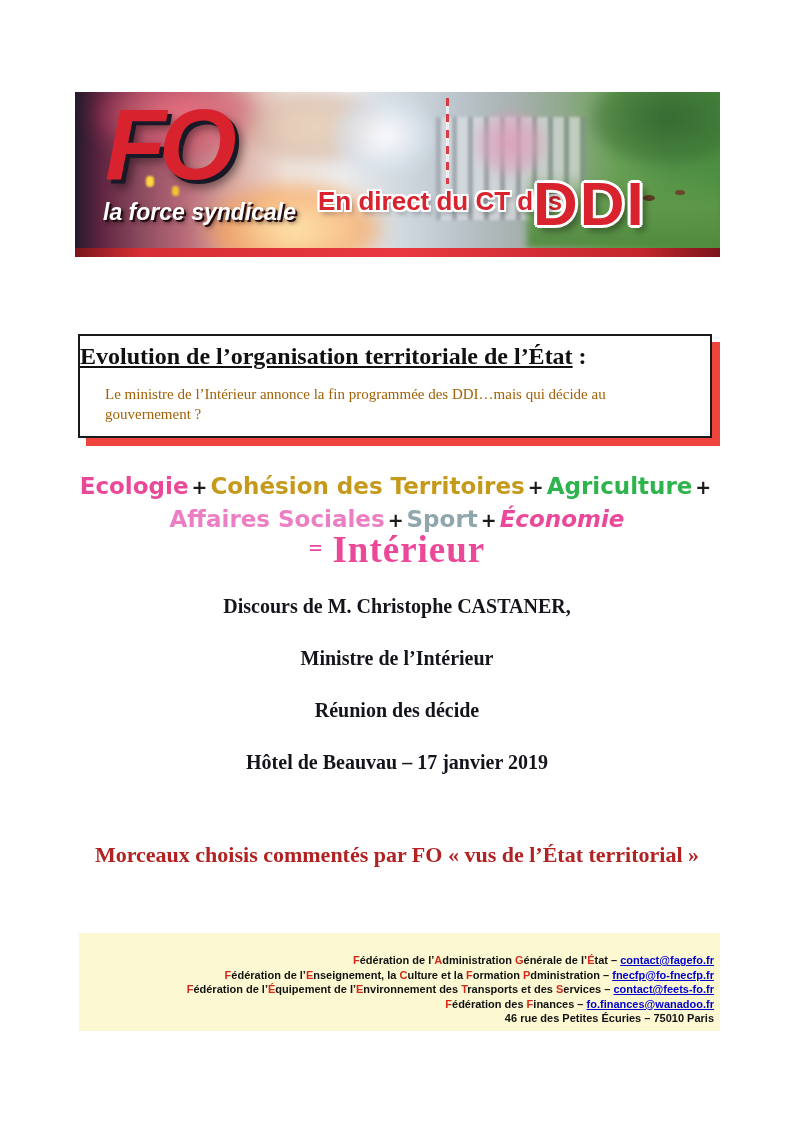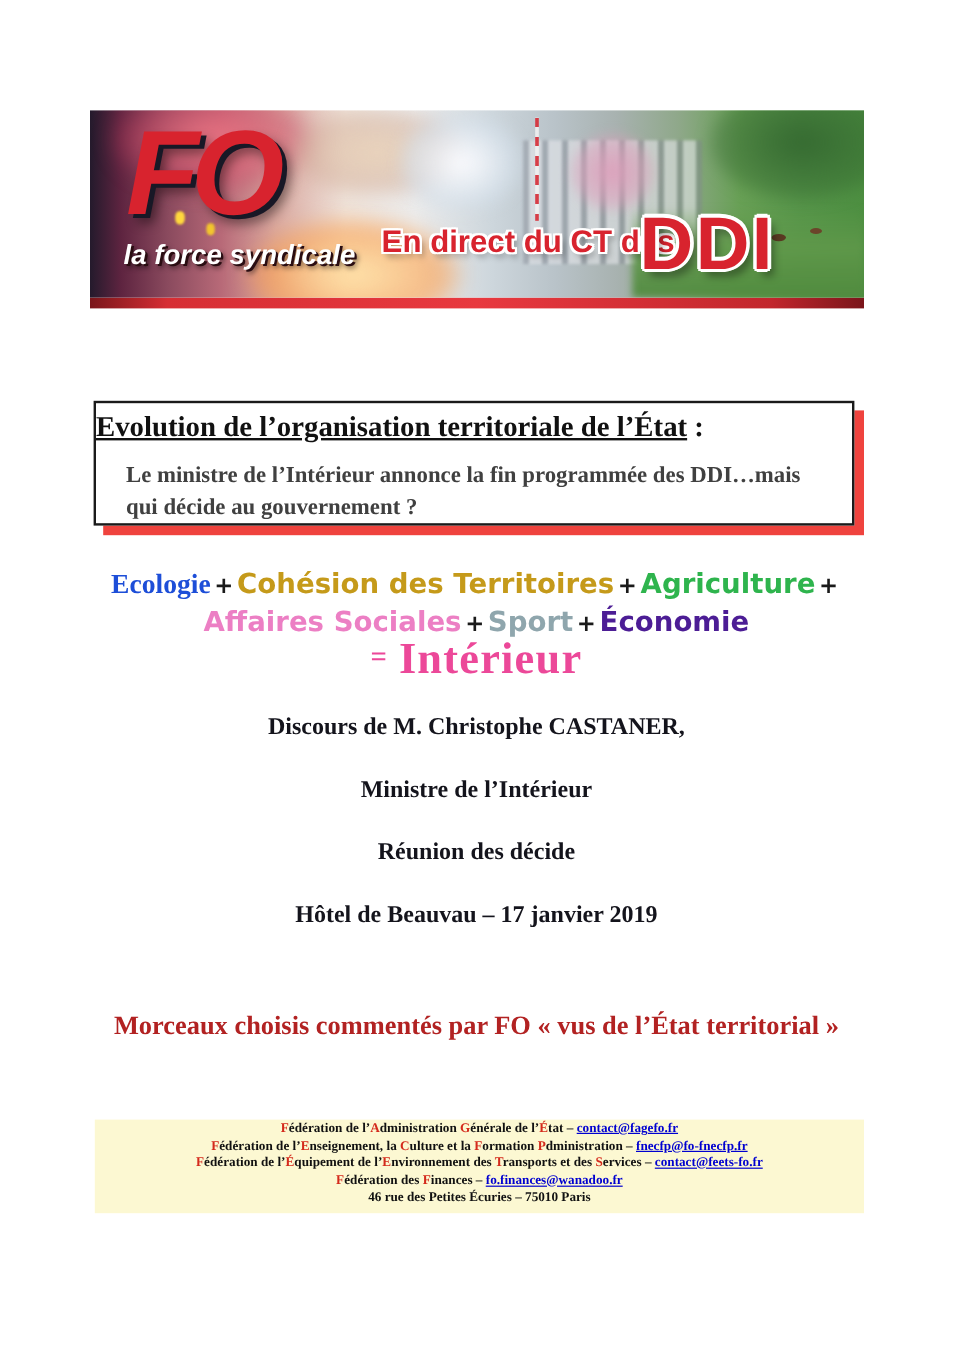--- a/index.html
+++ b/index.html
@@ -48,21 +48,21 @@
   .strap-big{position:absolute;left:458px;top:76px;font-family:"Liberation Sans",sans-serif;
     font-weight:700;font-size:62px;letter-spacing:2px;color:var(--brand-red,#d8232e);
     text-shadow:-3px 0 0 #fff,3px 0 0 #fff,0 -3px 0 #fff,0 3px 0 #fff,-2px -2px 0 #fff,2px -2px 0 #fff,-2px 2px 0 #fff,2px 2px 0 #fff,5px 6px 7px rgba(0,0,0,.4);}
   .banner-bar{width:645px;height:9px;background:linear-gradient(90deg,#7a151a 0,#d62e34 10%,#e8393f 50%,#c2262c 88%,#7a151a 100%);}
 
   
   .title-box{position:absolute;left:78px;top:334px;width:630px;height:100px;background:#fff;
     border:2px solid #1a1a1a;box-shadow:8px 8px 0 var(--shadow-red,#ef433e);text-align:left;}
   .title-heading{margin-top:7px;font-size:24px;font-weight:700;color:#111;}
   .title-heading .u{text-decoration:underline;}
-  .title-sub{margin:14px auto 0;max-width:580px;font-size:19px;font-weight:700;color:#404040;line-height:1.35;}
+  .title-sub{margin:14px auto 0;max-width:580px;font-size:15px;font-weight:400;color:#a16207;line-height:1.35;}
 
   
   .equation{position:absolute;left:0;top:471px;width:794px;text-align:center;
     font-family:"DejaVu Sans",sans-serif;}
   .eq-line{line-height:31px;}
   .eq-item{font-weight:700;font-size:23px;}
   .eq-plus{font-weight:700;font-size:19px;color:#1a1a1a;margin:0 3px;}
   .result-line{position:absolute;left:0;top:528px;width:794px;text-align:center;
     font-family:Liberation Serif, serif;color:#ec4899;}
   .eq-sign{font-weight:700;font-size:24px;vertical-align:6px;margin-right:10px;}
@@ -71,21 +71,21 @@
   
   .speech{position:absolute;left:0;top:580px;width:794px;text-align:center;
     font-size:20px;font-weight:700;color:#14141c;line-height:52px;}
 
   
   .note{position:absolute;left:0;top:842px;width:794px;text-align:center;
     font-size:22px;font-weight:700;color:var(--note-red,#b22222);}
 
   
   .footer{position:absolute;left:79px;top:933px;width:629px;background:var(--footer-bg,#fcf8d2);
-    padding:0 6px 5px;text-align:center;font-family:Liberation Serif, serif;
+    padding:20px 6px 5px;text-align:right;font-family:Liberation Sans, sans-serif;
     font-size:11px;font-weight:700;color:#111;line-height:14.5px;}
   .f-red{color:var(--footer-red,#d42a1c);}
   .f-link{color:var(--link-blue,#0000d0);text-decoration:underline;}
 </style>
 </head>
 <body>
 
 <div class="page">
 
   <div class="banner">
@@ -111,22 +111,22 @@
     </div>
     <div class="banner-bar"></div>
   </div>
 
   <div class="title-box">
     <div class="title-heading"><span class="u">Evolution de l’organisation territoriale de l’État</span><span> :</span></div>
     <div class="title-sub">Le ministre de l’Intérieur annonce la fin programmée des DDI…mais qui décide au gouvernement ?</div>
   </div>
 
   <div class="equation" id="equation">
-      <div class="eq-line"><span class="eq-item" style="color: #1d4ed8; font-family: Liberation Serif, serif;">Ecologie</span><span class="eq-plus">+</span><span class="eq-item" style="color: rgb(197, 154, 26);">Cohésion des Territoires</span><span class="eq-plus">+</span><span class="eq-item" style="color: rgb(46, 180, 77);">Agriculture</span><span class="eq-plus">+</span></div>
-      <div class="eq-line"><span class="eq-item" style="color: rgb(236, 127, 196);">Affaires Sociales</span><span class="eq-plus">+</span><span class="eq-item" style="color: rgb(143, 166, 173);">Sport</span><span class="eq-plus">+</span><span class="eq-item" style="color: #4c1d95;">Économie</span></div>
+      <div class="eq-line"><span class="eq-item" style="color: #ec4899;">Ecologie</span><span class="eq-plus">+</span><span class="eq-item" style="color: rgb(197, 154, 26);">Cohésion des Territoires</span><span class="eq-plus">+</span><span class="eq-item" style="color: rgb(46, 180, 77);">Agriculture</span><span class="eq-plus">+</span></div>
+      <div class="eq-line"><span class="eq-item" style="color: rgb(236, 127, 196);">Affaires Sociales</span><span class="eq-plus">+</span><span class="eq-item" style="color: rgb(143, 166, 173);">Sport</span><span class="eq-plus">+</span><span class="eq-item" style="color: #ec4899; font-style: italic;">Économie</span></div>
     </div>
   <div class="result-line">
     <span class="eq-sign">=</span><span class="result">Intérieur</span>
   </div>
 
   <div class="speech" id="speech">
       <div>Discours de M. Christophe CASTANER,</div>
       <div>Ministre de l’Intérieur</div>
       <div>Réunion des décide</div>
       <div>Hôtel de Beauvau – 17 janvier 2019</div>

